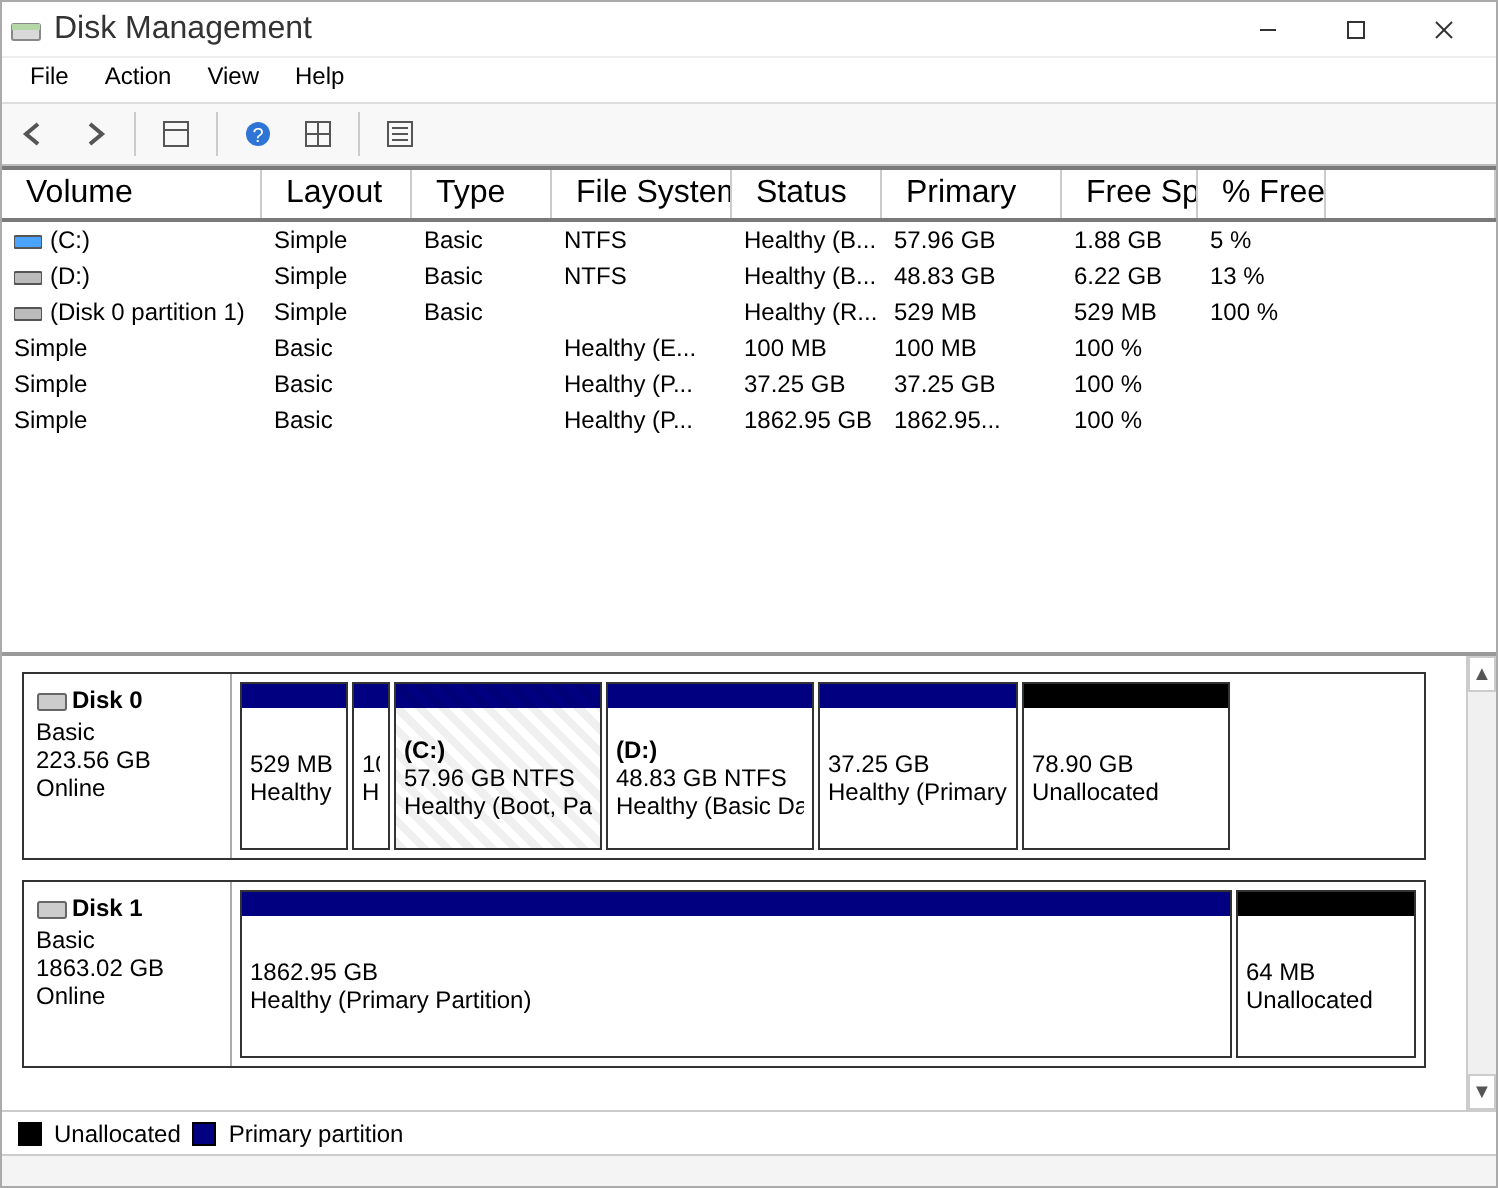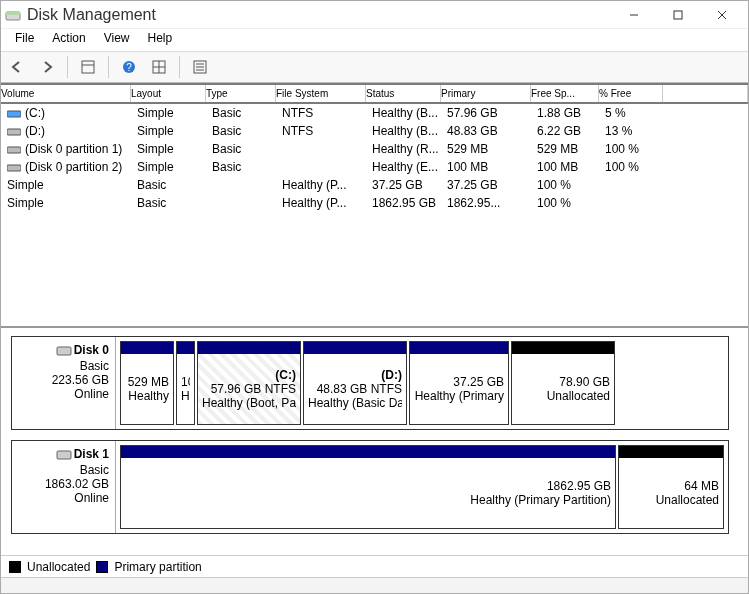--- a/index.html
+++ b/index.html
@@ -10,30 +10,30 @@
   .titlebar .title { flex:1; font-size:16px; color:#333; }
   .winbtn { width:44px; height:28px; display:flex; align-items:center; justify-content:center; color:#555; font-size:12px; }
   .menubar { height:22px; display:flex; align-items:flex-start; padding:0 6px; gap:2px; }
   .menuitem { padding:2px 8px; }
   .toolbar { height:32px; border-top:1px solid #ddd; border-bottom:1px solid #bbb; display:flex; align-items:center; padding:0 4px; gap:6px; background:#f8f8f8; }
   .tbtn { width:24px; height:24px; border:1px solid transparent; display:flex; align-items:center; justify-content:center; color:#555; font-size:14px; }
   .tsep { width:1px; height:22px; background:#ccc; margin:0 2px; }
 
   .upper { flex: 0 0 245px; overflow:hidden; border-bottom:2px solid #999; }
   .vhead { display:grid; grid-template-columns: 130px 75px 70px 90px 75px 90px 68px 64px 1fr; border-top:2px solid #7a7a7a; border-bottom:2px solid #7a7a7a; background:#fff; }
-  .vhead .col { padding:3px 0; border-right:1px solid #ccc; font-size:10px; white-space:nowrap; overflow:hidden; }
+  .vhead .col { padding:3px 12px; border-right:1px solid #ccc; font-size:16px; white-space:nowrap; overflow:hidden; }
   .vlist { }
   .vrow { display:grid; grid-template-columns: 130px 75px 70px 90px 75px 90px 68px 64px 1fr; }
   .vrow .cell { padding:2px 6px; white-space:nowrap; overflow:hidden; font-size:12px; }
   .volicon { width:14px; height:10px; display:inline-block; margin-right:4px; vertical-align:middle; }
   .volicon svg { display:block; }
 
   .lower { flex:1; display:flex; overflow:auto; }
   .dlayout { flex:1; padding:4px; }
-  .diskrow { display:flex; border:1px solid #333; margin:4px 16px 10px 6px; min-height:94px; background:#fff; position:relative;text-align:right; }
+  .diskrow { display:flex; border:1px solid #333; margin:4px 16px 10px 6px; min-height:94px; background:#fff; position:relative; }
   .diskinfo { width:104px; border-right:1px solid #aaa; padding:6px; font-size:12px; }
   .diskinfo .dname { font-weight:bold; }
   .diskinfo .dicon { width:16px; height:16px; display:inline-block; vertical-align:middle; margin-right:2px; }
   .parts { flex:1; display:flex; align-items:stretch; padding:4px; gap:2px; }
   .part { display:flex; flex-direction:column; border:1px solid #333; overflow:hidden; }
   .partbar { height:12px; flex-shrink:0; }
   .bar-navy { background:#000080; }
   .bar-black { background:#000; }
   .partbody { flex:1; padding:4px; font-size:12px; white-space:nowrap; overflow:hidden; display:flex; flex-direction:column; justify-content:center; }
   .partbody .pb-line { overflow:hidden; text-overflow:clip; }
@@ -180,23 +180,20 @@
           <div class="cell">Simple</div>
           <div class="cell">Basic</div>
           <div class="cell"></div>
           <div class="cell">Healthy (R...</div>
           <div class="cell">529 MB</div>
           <div class="cell">529 MB</div>
           <div class="cell">100 %</div>
           <div class="cell"></div>
         </div>
         <div class="vrow">
-          <div class="cell"><span class="volicon"><svg width="14" height="10">
-                <rect x="0" y="2" width="14" height="6" rx="1" fill="#bbb" stroke="#555"></rect>
-              </svg></span><span>(Disk 0 partition 2)</span></div>
           <div class="cell">Simple</div>
           <div class="cell">Basic</div>
           <div class="cell"></div>
           <div class="cell">Healthy (E...</div>
           <div class="cell">100 MB</div>
           <div class="cell">100 MB</div>
           <div class="cell">100 %</div>
           <div class="cell"></div>
         </div>
         <div class="vrow">
@@ -280,21 +277,21 @@
                 <rect x="1" y="4" width="14" height="8" rx="1" fill="#ccc" stroke="#666"></rect>
               </svg></span><span class="dname">Disk 1</span><br><span>Basic</span><br><span>1863.02 GB</span><br><span>Online</span></div>
           <div class="parts">
             <div class="part" style="width: 496px;">
               <div class="partbar bar-navy"></div>
               <div class="partbody">
                 <div class="pb-line">1862.95 GB</div>
                 <div class="pb-line">Healthy (Primary Partition)</div>
               </div>
             </div>
-            <div class="part" style="width: 106px;">
+            <div class="part" style="width: 90px;">
               <div class="partbar bar-black"></div>
               <div class="partbody">
                 <div class="pb-line">64 MB</div>
                 <div class="pb-line">Unallocated</div>
               </div>
             </div>
           </div>
         </div>
       </div>
     <div class="scrollarea">

